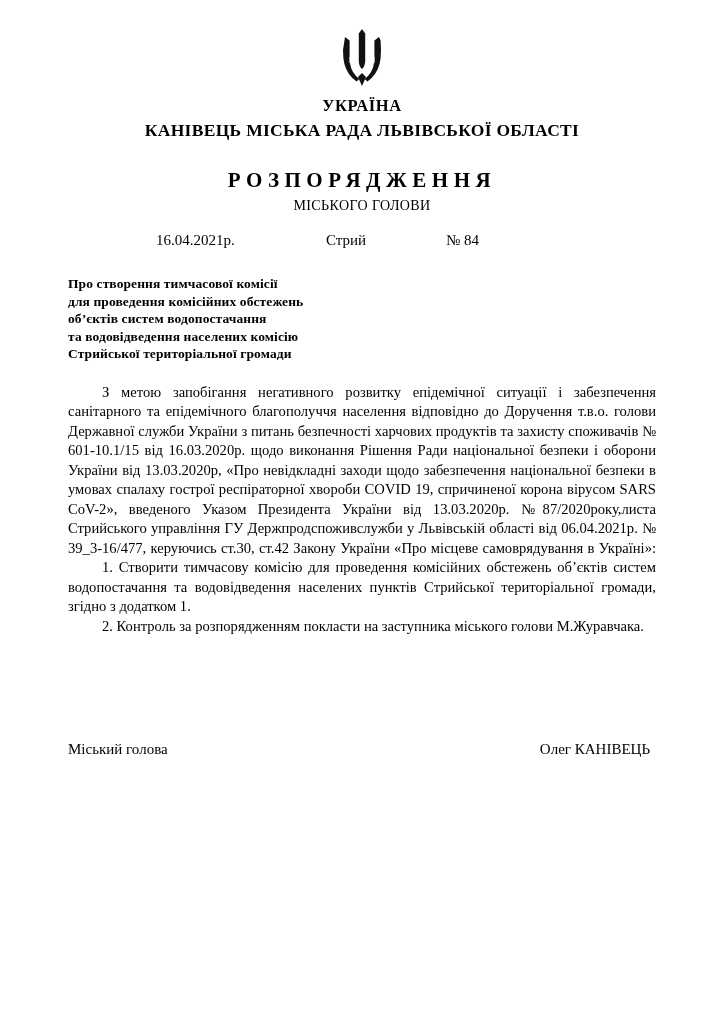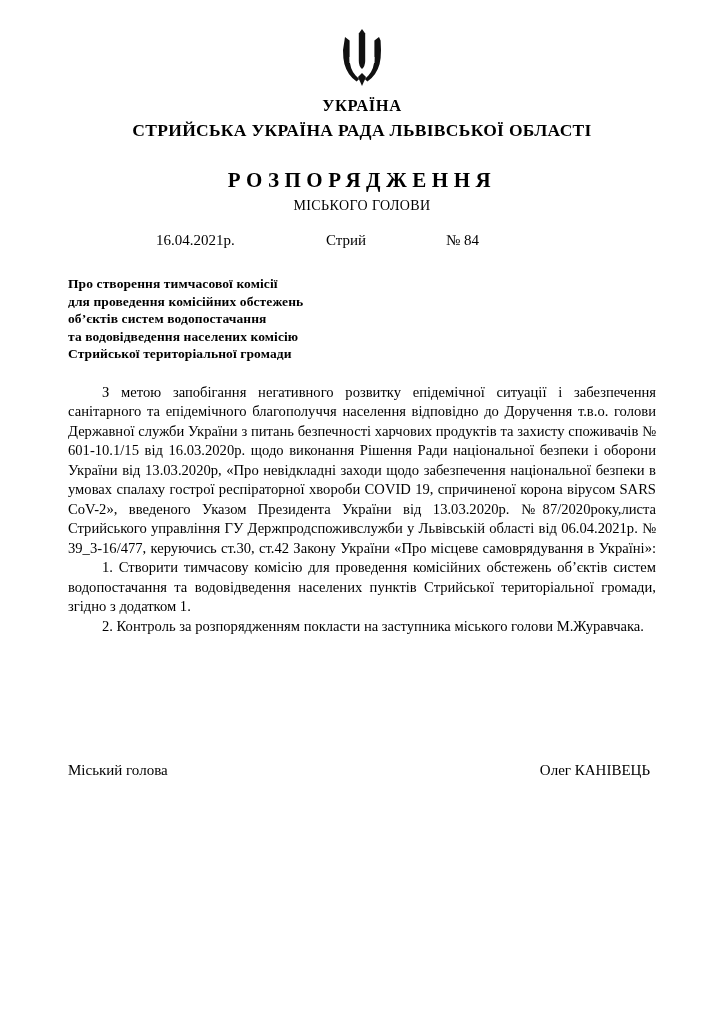--- a/index.html
+++ b/index.html
@@ -99,21 +99,21 @@
   .body p.just-all {
     text-align-last: justify;
   }
   .p-gap { margin-top: 0px; }
 
   
   .sign {
     position: absolute;
     left: 68px;
     right: 68px;
-    top: 762px;
+    top: 741px;
     display: flex;
     justify-content: space-between;
     font-size: 15px;
   }
   .sign-name { padding-right: 6px; }
 </style>
 </head>
 <body>
 
 <div class="page">
@@ -126,21 +126,21 @@
         <path d="M40 9 L41.6 12.5 L42 22 Q42 30 40.6 36 Q37.4 47.5 28.4 53.5 L25.8 51 L29.4 47.5 Q35.4 41 35.4 30 L35.4 12.5 Z"></path>
         <path d="M23 45 L27 49 L23 58 L19 49 Z"></path>
         <path d="M10.5 29 L16 29 L16 35 L10.5 35 Z" fill="#ffffff"></path>
         <path d="M30 29 L35.5 29 L35.5 35 L30 35 Z" fill="#ffffff"></path>
       </g>
     </svg>
   </div>
 
   <div class="hdr">
     <div class="hdr-country">УКРАЇНА</div>
-    <div class="hdr-council">СТРИЙСЬКА УКРАЇНА РАДА ЛЬВІВСЬКОЇ ОБЛАСТІ</div>
+    <div class="hdr-council">КАНІВЕЦЬ МІСЬКА РАДА ЛЬВІВСЬКОЇ ОБЛАСТІ</div>
     <div class="hdr-doctype">РОЗПОРЯДЖЕННЯ</div>
     <div class="hdr-subject">МІСЬКОГО ГОЛОВИ</div>
   </div>
 
   <div class="meta-row">
     <div class="meta-date">16.04.2021р.</div>
     <div class="meta-place">Стрий</div>
     <div class="meta-num">№ 84</div>
   </div>
 

